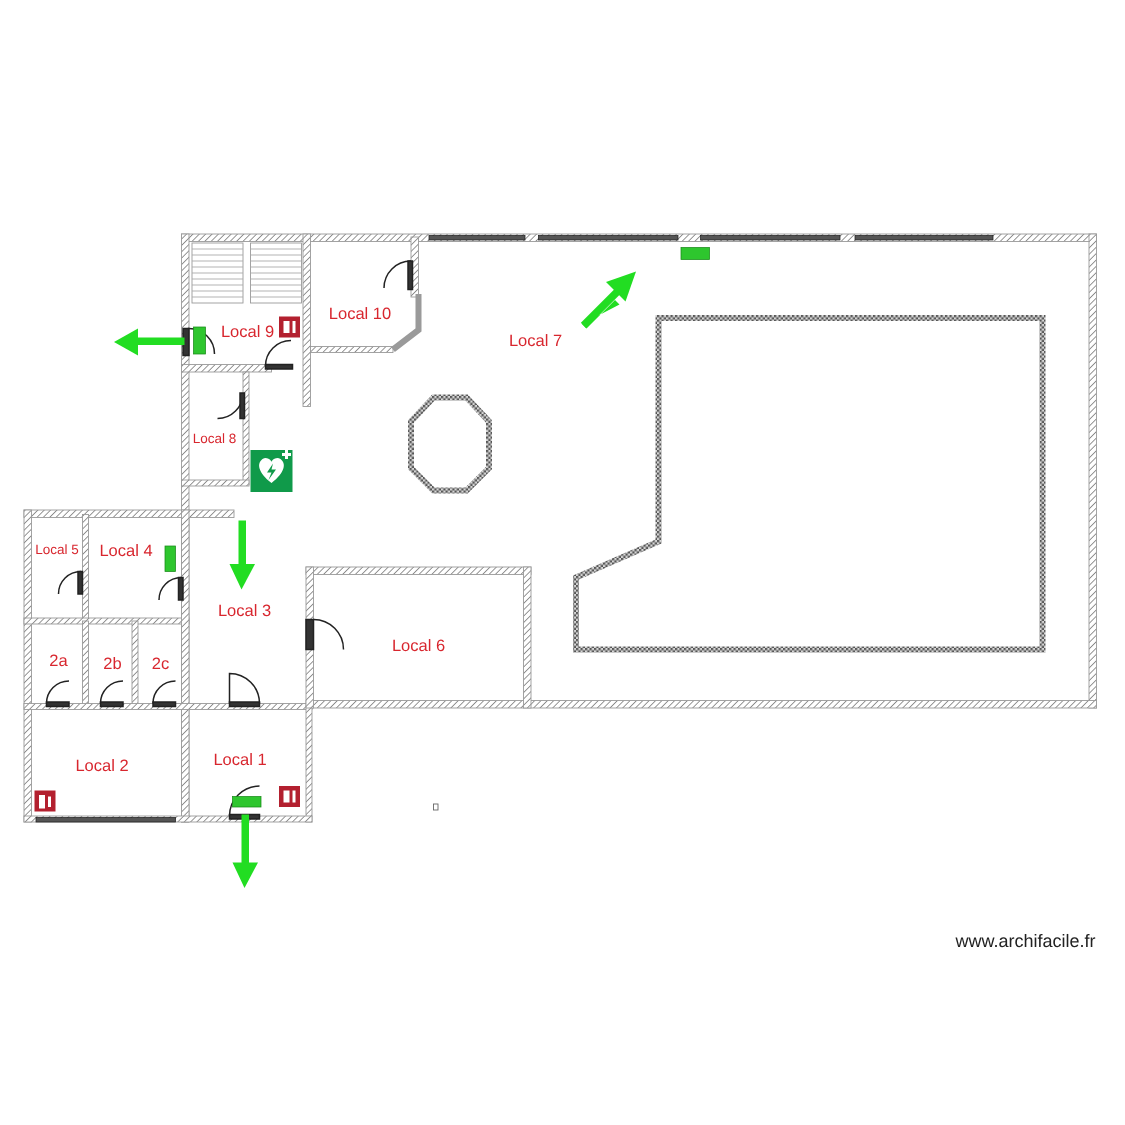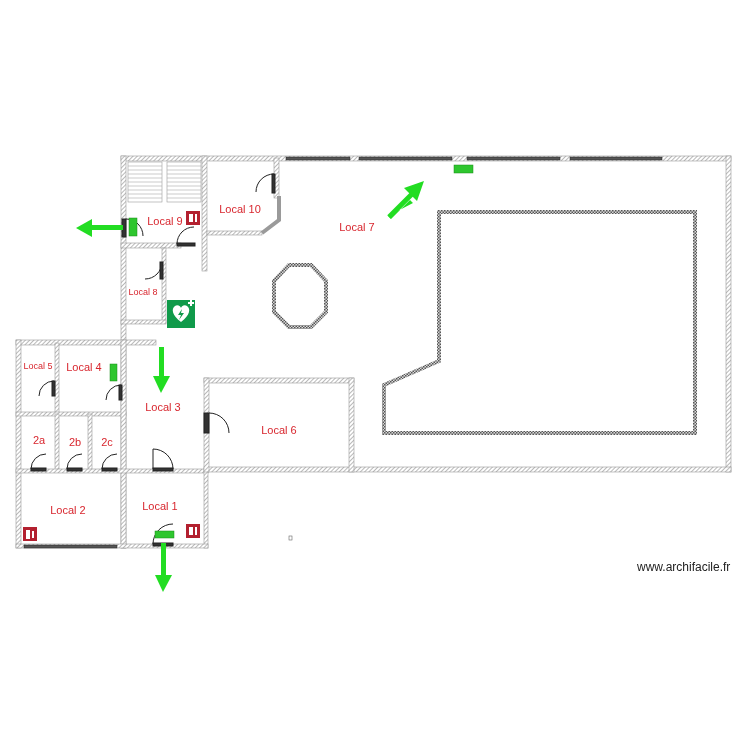--- a/index.html
+++ b/index.html
@@ -1,20 +1,20 @@
 <!DOCTYPE html>
 <html><head>
   <meta charset="utf-8">
   <style>
     html, body { margin: 0; padding: 0; background: #ffffff; }
     body { width: 750px; height: 750px; position: relative; overflow: hidden; font-family: "Liberation Sans", sans-serif; }
     #plan { position: absolute; left: 0; top: 0; width: 750px; height: 750px; }
     .room-label { fill: #d8262e; font-family: "Liberation Sans", sans-serif; font-size: 11px; text-anchor: middle; dominant-baseline: middle; }
     .room-label.small { font-size: 9px; }
-    .watermark { position: absolute; left: 637px; top: 560px; font-size: 12px; color: #222; font-family: "Liberation Sans", sans-serif; }
+    .watermark { position: absolute; left: 637px; top: 620px; font-size: 12px; color: #222; font-family: "Liberation Sans", sans-serif; }
   </style>
 </head>
 <body>
 
 <svg id="plan" viewBox="0 0 750 750" xmlns="http://www.w3.org/2000/svg">
   <defs>
     <pattern id="hatch" patternUnits="userSpaceOnUse" width="3" height="3" patternTransform="rotate(45)">
       <rect width="3" height="3" fill="#ffffff"></rect>
       <line x1="0" y1="0" x2="0" y2="3" stroke="#8a8a8a" stroke-width="1.2"></line>
     </pattern>

